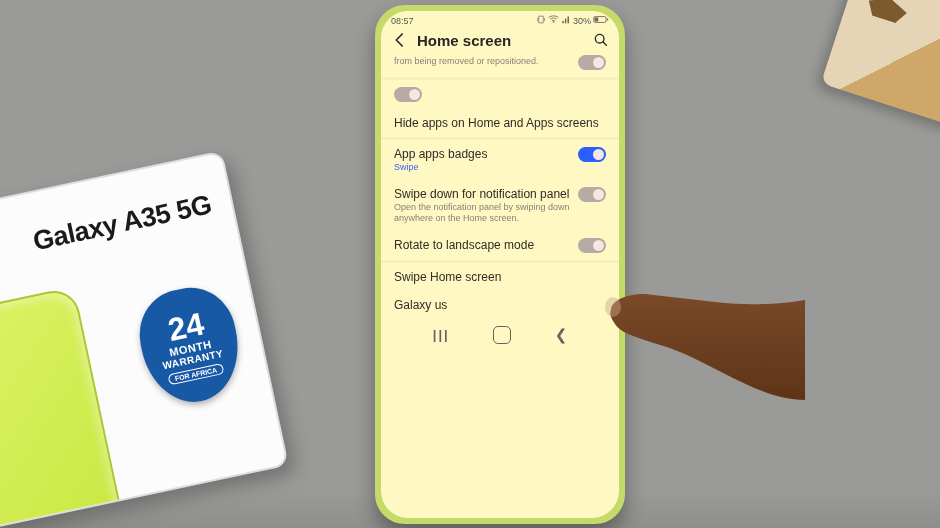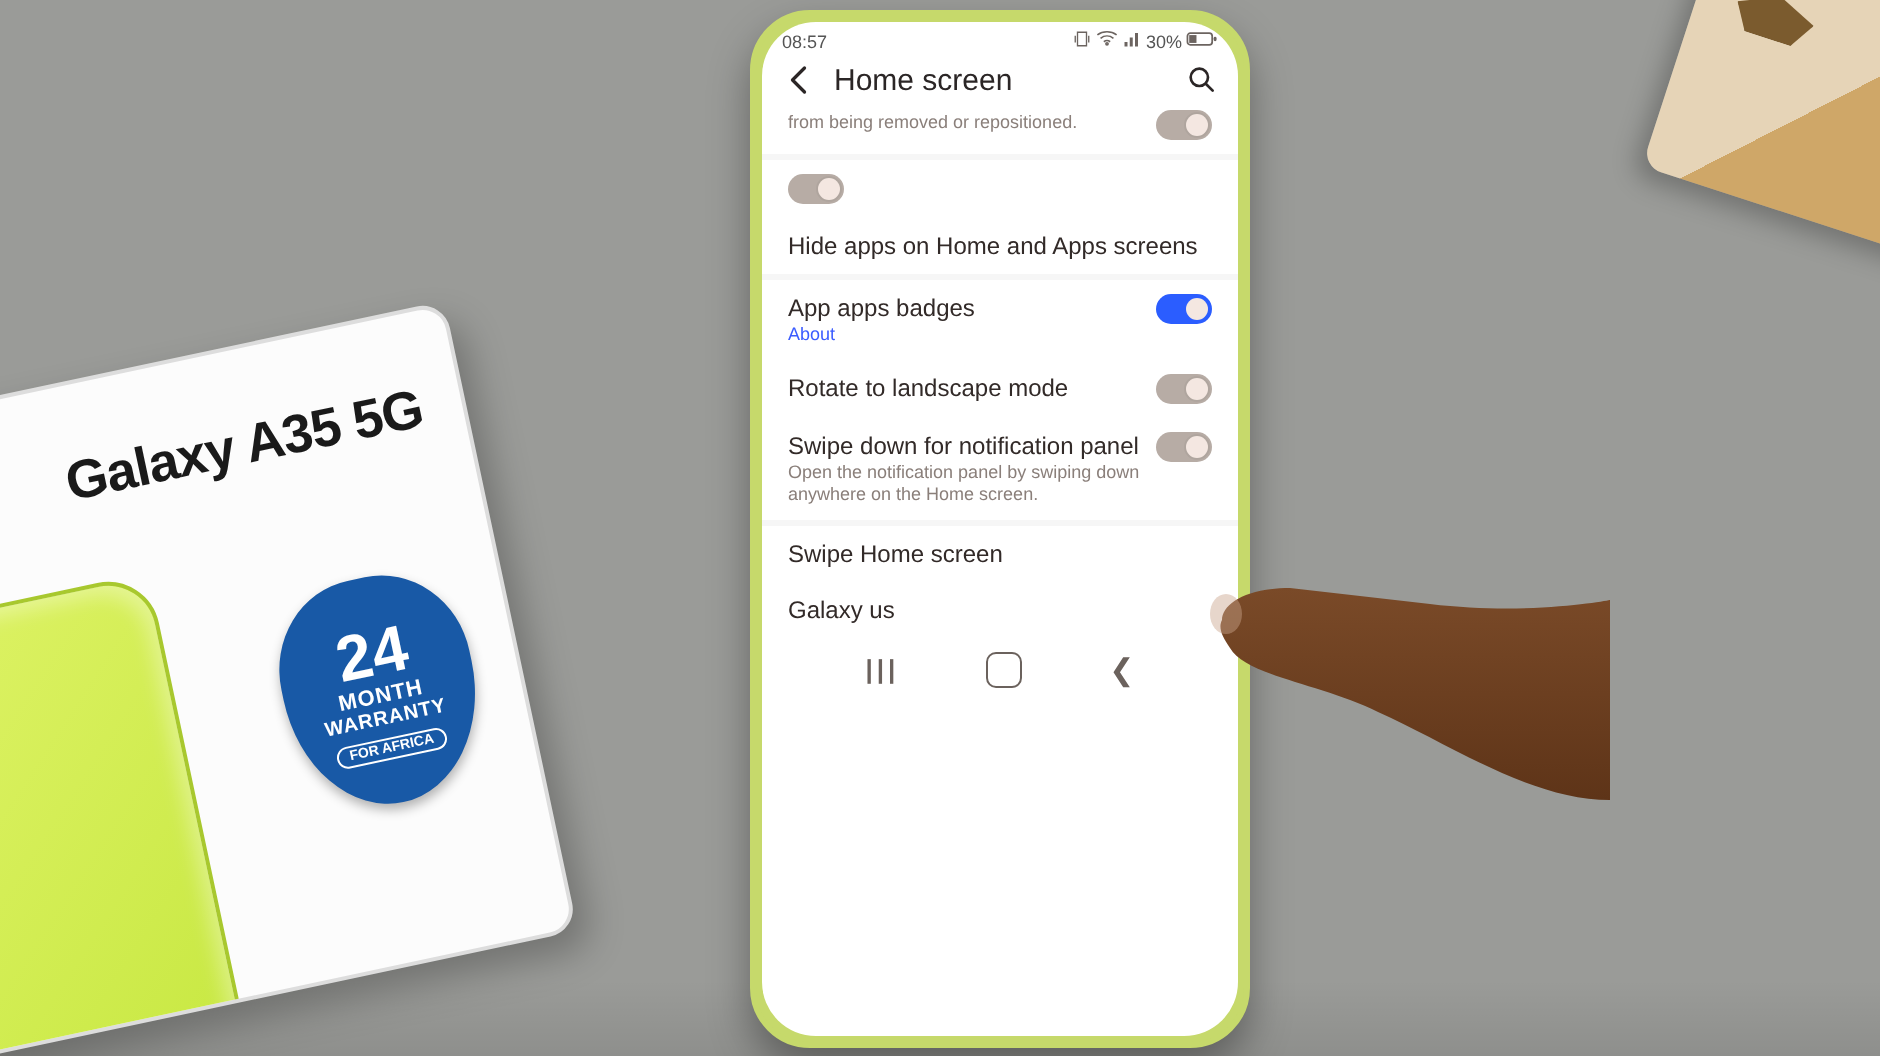--- a/index.html
+++ b/index.html
@@ -15,29 +15,29 @@
   .warranty{position:absolute;top:125px;right:22px;width:96px;height:114px;background:#1859a6;color:#fff;border-radius:50% 50% 55% 55% / 45% 45% 60% 60%;display:flex;flex-direction:column;align-items:center;justify-content:center;font-family:Arial,sans-serif;box-shadow:0 3px 6px rgba(0,0,0,.3)}
   .warranty .w-num{font-size:32px;font-weight:800;line-height:1}
   .warranty .w-month{font-size:11px;font-weight:800;letter-spacing:.5px}
   .warranty .w-war{font-size:10px;font-weight:800;letter-spacing:.5px}
   .warranty .w-af{margin-top:4px;border:1px solid #fff;border-radius:10px;padding:1px 6px;font-size:7px;font-weight:700}
   
   .wood{position:absolute;top:0;right:0;width:160px;height:120px;background:linear-gradient(135deg,#e6d4b7 50%,#cfa768 50%);transform:rotate(18deg) translate(50px,-26px);border-radius:10px;box-shadow:-4px 6px 12px rgba(0,0,0,.25)}
   .wood::after{content:"";position:absolute;left:20px;top:18px;width:40px;height:22px;background:#7b5b2e;clip-path:polygon(50% 0,100% 40%,80% 100%,20% 100%,0 40%);box-shadow:0 2px 2px rgba(0,0,0,.3)}
   
   .phone{position:absolute;left:375px;top:5px;width:244px;height:513px;border-radius:30px;border:3px solid #c6d96b;background:#c6d96b;box-shadow:0 10px 20px rgba(0,0,0,.35)}
-  .screen{position:absolute;inset:3px;border-radius:27px;background:#ffffff;overflow:hidden}
+  .screen{position:absolute;inset:3px;border-radius:27px;background:#fef9c3;overflow:hidden}
   
   .finger{position:absolute;right:135px;top:260px;width:200px;height:120px;pointer-events:none}
   .finger svg{display:block}
   
   .status{display:flex;justify-content:space-between;align-items:center;padding:4px 10px 1px;font-size:9px;color:#555}
   .status .right{display:flex;gap:2px;align-items:flex-end}
   .hdr{display:flex;align-items:center;gap:8px;padding:4px 10px 6px}
-  .hdr .title{flex:1;font-size:15px;font-weight:400;color:#2b2626}
+  .hdr .title{flex:1;font-size:15px;font-weight:700;color:#2b2626}
   .hdr .icon{width:18px;height:18px;color:#2b2626}
   .hdr .search{width:16px;height:16px}
   
   .list{padding:0 0 4px}
   .row{display:flex;align-items:flex-start;padding:7px 13px;color:#322a28}
   .row .txt{flex:1}
   .row .t1{font-size:12px;line-height:14px}
   .row .sub{font-size:9px;line-height:11px;color:#8a7f7a;margin-top:1px}
   .row .subb{font-size:9px;line-height:11px;color:#3b5cff;margin-top:1px}
   .wrap .row + .row{} 
@@ -150,34 +150,34 @@
               <div class="t1">Hide apps on Home and Apps screens</div>
             </div>
           </div>
         </div>
         <div class="sep"></div>
 
         <div class="wrap">
           <div class="row">
             <div class="txt">
               <div class="t1">App apps badges</div>
-              <div class="subb">About</div>
+              <div class="subb">Swipe</div>
             </div>
             <span class="tgl on"></span>
-          </div>
-          <div class="row">
-            <div class="txt">
-              <div class="t1">Rotate to landscape mode</div>
-            </div>
-            <span class="tgl off"></span>
           </div>
           <div class="row">
             <div class="txt">
               <div class="t1">Swipe down for notification panel</div>
               <div class="sub">Open the notification panel by swiping down anywhere on the Home screen.</div>
+            </div>
+            <span class="tgl off"></span>
+          </div>
+          <div class="row">
+            <div class="txt">
+              <div class="t1">Rotate to landscape mode</div>
             </div>
             <span class="tgl off"></span>
           </div>
         </div>
         <div class="sep"></div>
 
         <div class="wrap">
           <div class="row">
             <div class="txt">
               <div class="t1">Swipe Home screen</div>

